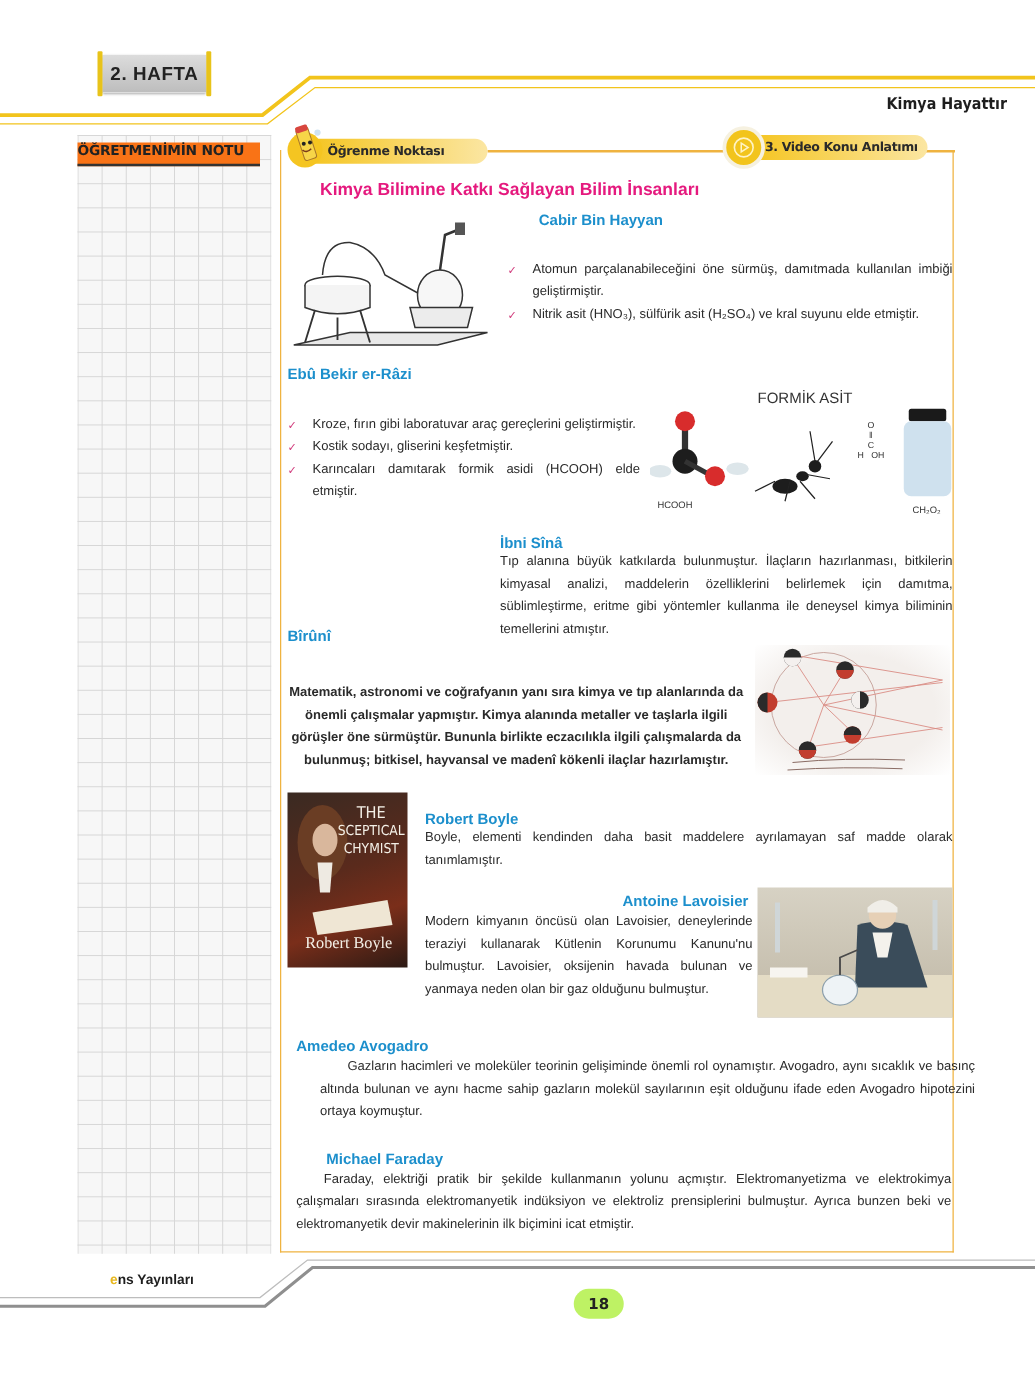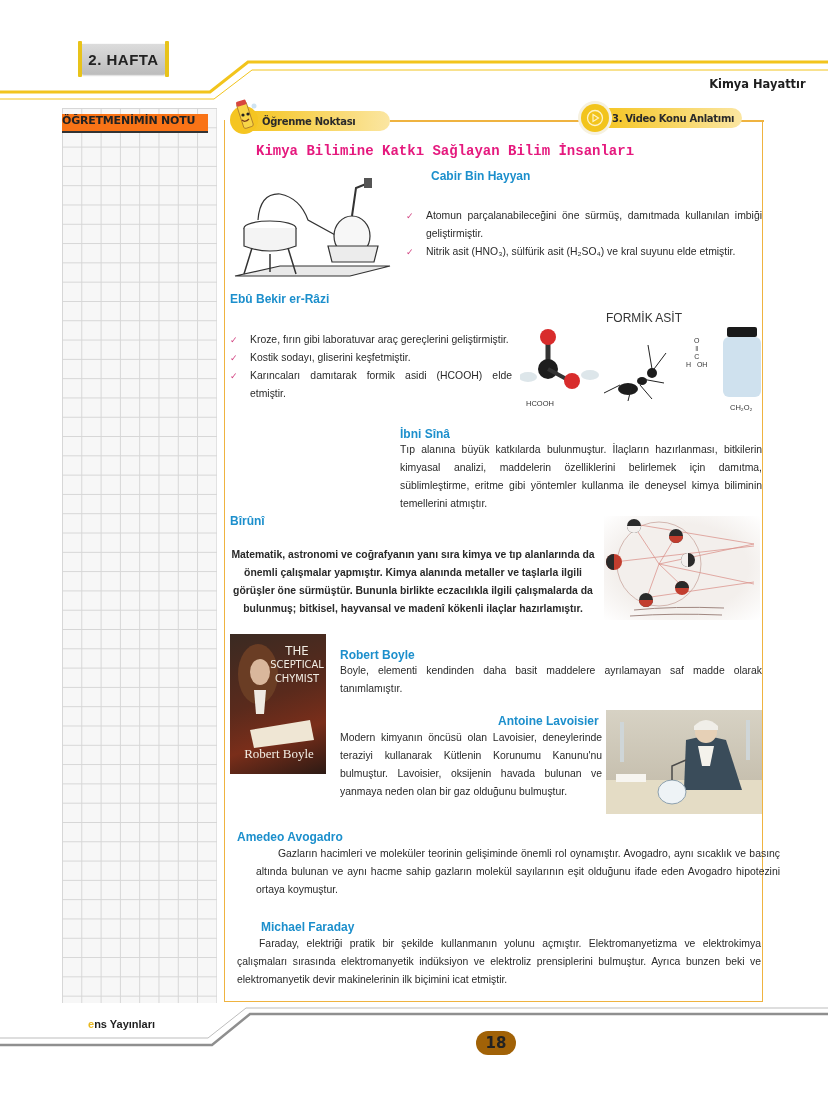--- a/index.html
+++ b/index.html
@@ -68,42 +68,42 @@
   }
   .video-badge {
     position: absolute; left: 581px; top: 104px; width: 28px; height: 28px; border-radius: 50%;
     background: #f2c41c; box-shadow: 0 0 0 3px #f6f1e0;
     display: flex; align-items: center; justify-content: center;
   }
   .line-seg { position: absolute; height: 1.5px; background: #efb340; }
 
   .main-heading {
     position: absolute; left: 256px; top: 143px;
-    font-weight: bold; font-size: 14px; color: #e5197e; font-family: Liberation Mono, monospace;
+    font-weight: bold; font-size: 14px; color: #e5197e;
   }
 
   .sci-name { position: absolute; font-weight: bold; font-size: 12px; color: #1c8fcc; }
   .body-text { position: absolute; font-size: 10.4px; line-height: 18px; color: #2a2a2a; text-align: justify; }
   .bullets { position: absolute; list-style: none; font-size: 10.4px; line-height: 18px; color: #2a2a2a; }
   .bullets li { position: relative; padding-left: 20px; text-align: justify; }
   .bullets li .tick { position: absolute; left: 0; top: 0; color: #d13f7e; font-size: 9px; }
   .indent { text-indent: 22px; }
 
   .img-box { position: absolute; overflow: hidden; }
 
   
   .footer-lines { position: absolute; left: 0; top: 1000px; width: 828px; height: 50px; }
   .publisher {
     position: absolute; left: 88px; top: 1018px; font-weight: bold; font-size: 11px; color: #1e1e1e;
   }
   .publisher .e { color: #e8b820; }
   .page-number {
-    position: absolute; left: 476px; top: 1031px; width: 40px; height: 24px; border-radius: 12px;
-    background: #a16207; display: flex; align-items: center; justify-content: center;
-    font-family: "DejaVu Sans", sans-serif; font-weight: bold; font-size: 15px; color: #222;
+    position: absolute; left: 459px; top: 1031px; width: 40px; height: 24px; border-radius: 12px;
+    background: #bef264; display: flex; align-items: center; justify-content: center;
+    font-family: "DejaVu Sans", sans-serif; font-weight: bold; font-size: 12px; color: #222;
   }
 </style>
 </head>
 <body>
 
 <svg class="header-lines" viewBox="0 0 828 110">
   <path d="M0 92 L210 92 L248 62 L828 62" fill="none" stroke="#f2c41c" stroke-width="3"></path>
   <path d="M0 99 L214 99 L252 70 L828 70" fill="none" stroke="#f2c41c" stroke-width="1"></path>
 </svg>
 
@@ -196,21 +196,21 @@
     <div>C</div>
     <div><span>H</span>&nbsp;&nbsp;&nbsp;<span>OH</span></div>
   </div>
   <div style="position:absolute; left:6px; top:94px; font-size:7.5px; color:#333;">HCOOH</div>
   <div style="position:absolute; left:210px; top:98px; font-size:7.5px; color:#333;">CH₂O₂</div>
 </div>
 
 <div class="sci-name" style="left:400px; top:427px;">İbni Sînâ</div>
 <p class="body-text" style="left:400px; top:441px; width:362px;">Tıp alanına büyük katkılarda bulunmuştur. İlaçların hazırlanması, bitkilerin kimyasal analizi, maddelerin özelliklerini belirlemek için damıtma, süblimleştirme, eritme gibi yöntemler kullanma ile deneysel kimya biliminin temellerini atmıştır.</p>
 
-<div class="sci-name" style="left:230px; top:514px;">Bîrûnî</div>
+<div class="sci-name" style="left:230px; top:502px;">Bîrûnî</div>
 <p class="body-text" style="left:230px; top:546px; width:366px; text-align:center;font-weight:bold;">Matematik, astronomi ve coğrafyanın yanı sıra kimya ve tıp alanlarında da önemli çalışmalar yapmıştır. Kimya alanında metaller ve taşlarla ilgili görüşler öne sürmüştür. Bununla birlikte eczacılıkla ilgili çalışmalarda da bulunmuş; bitkisel, hayvansal ve madenî kökenli ilaçlar hazırlamıştır.</p>
 <div class="img-box" style="left:604px; top:516px; width:156px; height:104px; background:radial-gradient(ellipse at center,#f3efec 60%,#ffffff 100%);">
   <svg width="156" height="104" viewBox="0 0 156 104">
     <circle cx="55" cy="48" r="42" fill="none" stroke="#c9a7a0" stroke-width="0.8"></circle>
     <g stroke="#d98a82" stroke-width="0.7">
       <line x1="55" y1="48" x2="150" y2="28"></line>
         <line x1="55" y1="48" x2="150" y2="68"></line>
       <line x1="30" y1="8" x2="150" y2="28"></line>
         <line x1="10" y1="46" x2="150" y2="30"></line>
       <line x1="40" y1="82" x2="150" y2="66"></line>

